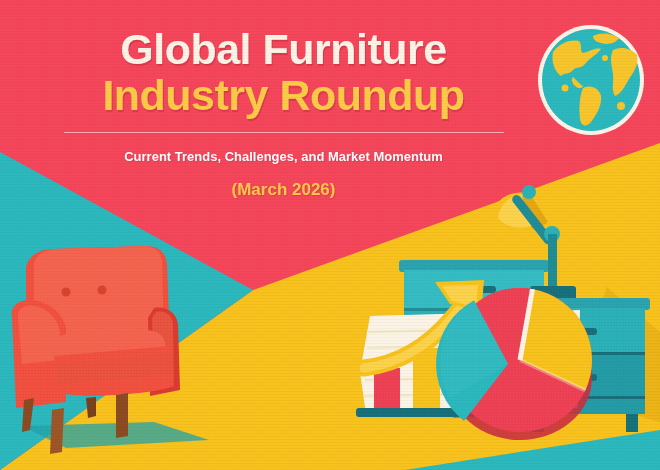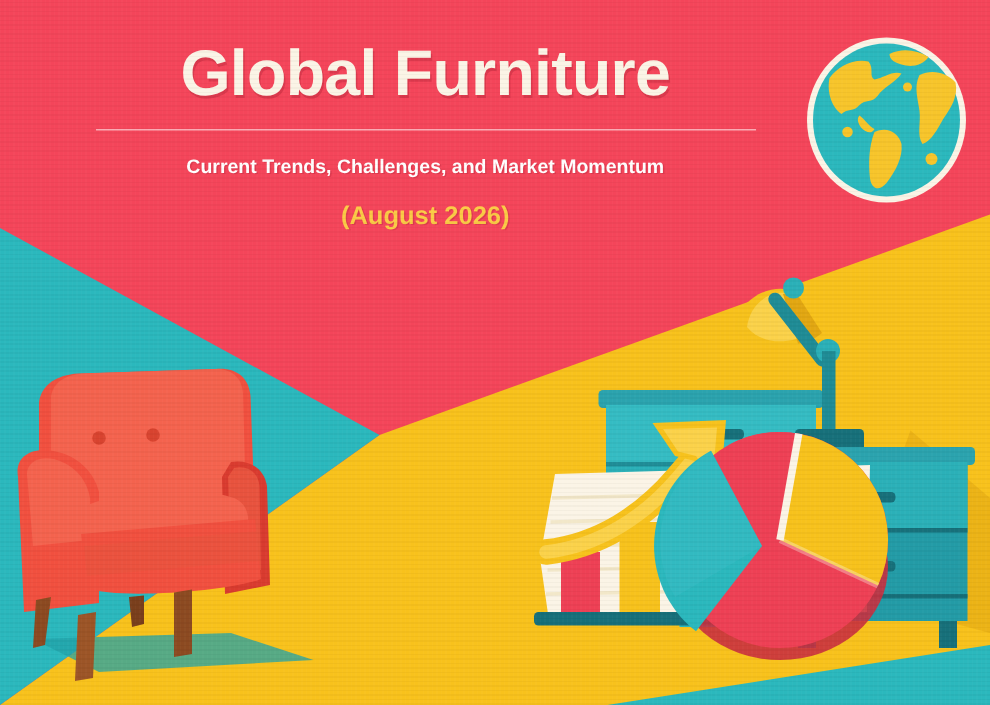--- a/index.html
+++ b/index.html
@@ -92,23 +92,24 @@
 
     <polygon points="660,143 660,470 0,470 253,290" fill="#F8C21C"></polygon>
 
     <polygon points="0,152 253,290 0,470" fill="#2BB8BD"></polygon>
 
     <polygon points="405,470 660,470 660,430" fill="#2BB8BD"></polygon>
   </svg>
 
   <div class="text-wrap">
     <div class="title-line" id="title-1">Global Furniture</div>
+    <div class="title-line" id="title-2">Industry Roundup</div>
     <div id="divider"></div>
     <div id="subtitle">Current Trends, Challenges, and Market Momentum</div>
-    <div id="date">(August 2026)</div>
+    <div id="date">(March 2026)</div>
   </div>
 
   <svg class="art" id="globe" viewBox="0 0 112 116">
     <ellipse cx="56" cy="58" rx="53" ry="55" fill="#FBF4E6"></ellipse>
     <ellipse cx="56" cy="58" rx="49" ry="51" fill="#2BB8BD"></ellipse>
     <g fill="#F7C52B">
 
       <path d="M18 30 C24 22 34 17 44 19 C48 24 44 29 48 31 C54 30 60 25 66 27
                C62 33 54 36 50 42 C46 47 42 44 38 48 C34 53 30 50 26 54
                C20 50 16 40 18 30 Z"></path>

